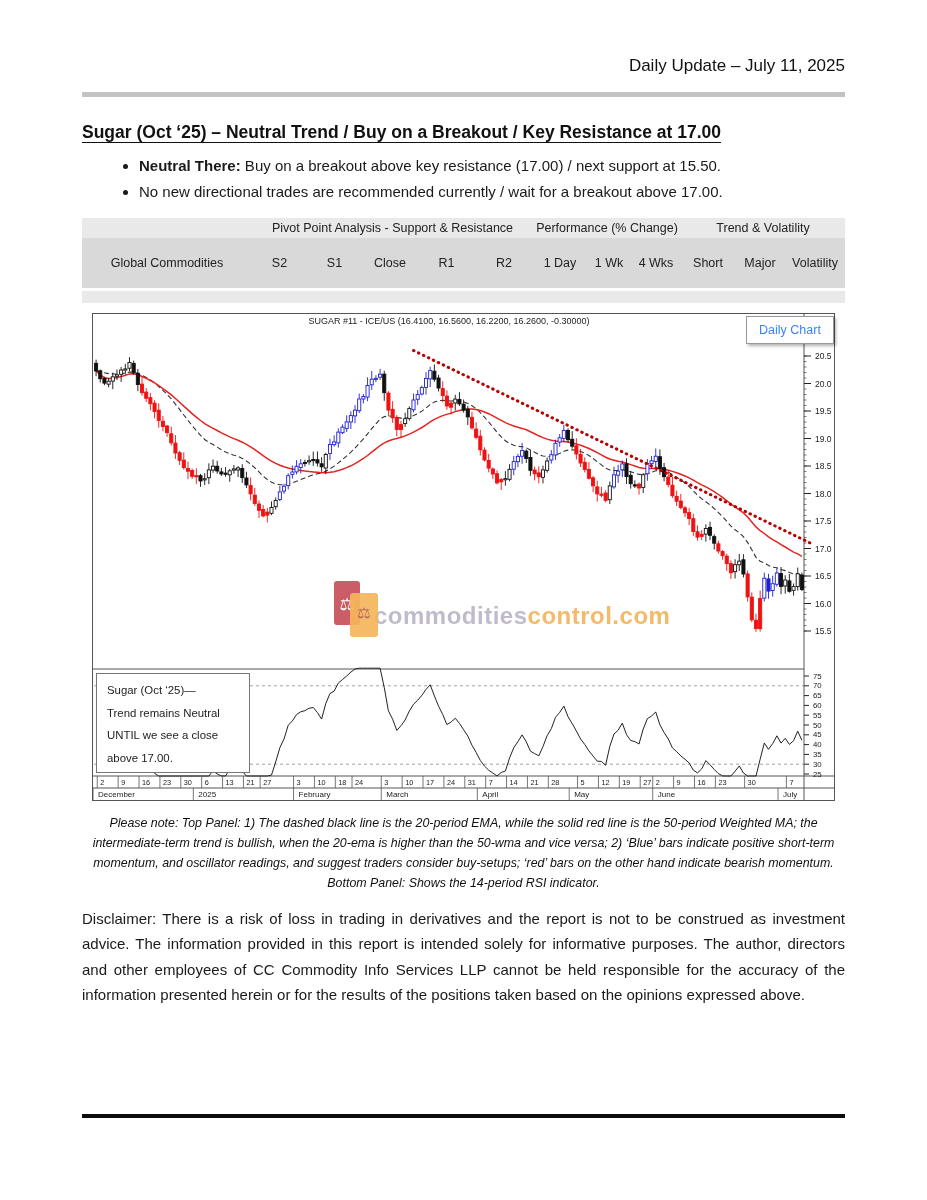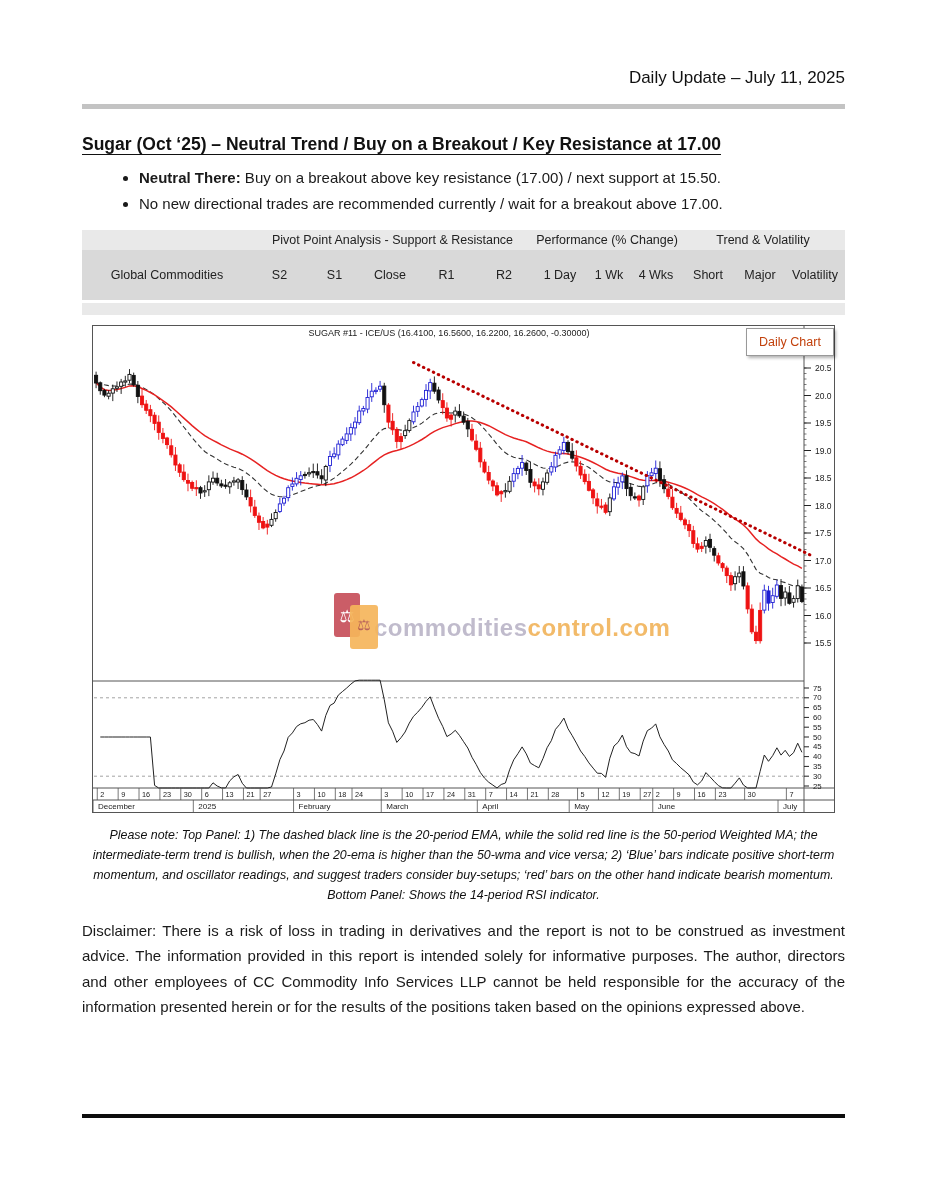--- a/index.html
+++ b/index.html
@@ -1,18 +1,18 @@
 <!DOCTYPE html>
 <html><head>
 <meta charset="utf-8">
 <style>
   html,body{margin:0;padding:0;background:#fff;}
   #page{position:relative;width:927px;height:1200px;background:#fff;overflow:hidden;
         font-family:"Liberation Sans",sans-serif;color:#1a1a1a;}
-  #content{position:absolute;left:82px;top:12px;width:763px;}
+  #content{position:absolute;left:82px;top:0;width:763px;}
   .hdr{margin-top:56px;text-align:right;font-size:17px;color:#111;}
   .divider{margin-top:16px;height:5px;background:#c3c3c3;}
   .title{margin-top:25px;font-size:17.5px;font-weight:bold;color:#111;
          text-decoration:underline;text-underline-offset:4px;}
   ul.bullets{margin:14px 0 0 0;padding-left:57px;}
   ul.bullets li{font-size:15px;margin-bottom:9px;color:#1a1a1a;}
   ul.bullets .b{font-weight:bold;}
   table.pivot{margin-top:18px;border-collapse:collapse;width:763px;font-size:12.5px;color:#222;}
   table.pivot th{font-weight:normal;}
   tr.grp th{background:#e9e9e9;padding:3px 0;font-size:12.5px;}
@@ -27,21 +27,21 @@
   #watermark{position:absolute;left:238px;top:268px;z-index:0;display:flex;align-items:center;opacity:.85;pointer-events:none;}
   #wm-logo{position:relative;width:52px;height:56px;}
   #wm-red{position:absolute;left:4px;top:0;width:26px;height:44px;background:#c2414d;border-radius:3px;
           color:#fff;font-size:17px;text-align:center;line-height:48px;}
   #wm-orange{position:absolute;left:20px;top:12px;width:28px;height:44px;background:#f4a93e;border-radius:3px;
           color:#a5392f;font-size:15px;text-align:center;line-height:40px;opacity:.92;}
   #wm-text{font-size:24px;font-weight:bold;margin-left:-8px;margin-top:14px;letter-spacing:.5px;}
   #wm-text .g{color:#b6b0c4;}
   #wm-text .o{color:#f0ae4f;}
   #daily-chart-box{position:absolute;top:3px;right:1px;width:86px;height:26px;z-index:3;background:#fff;
-          border:1px solid #999;box-shadow:2px 2px 3px rgba(0,0,0,.3);font-size:12.5px;color:#c2410c;
+          border:1px solid #999;box-shadow:2px 2px 3px rgba(0,0,0,.3);font-size:12.5px;color:#3b82f6;
           display:flex;align-items:center;justify-content:center;}
   #chart-annotation{position:absolute;left:4px;top:360px;width:142px;height:88px;z-index:2;background:#fff;
           border:1px solid #777;padding:5px 0 5px 10px;font-size:11.4px;color:#222;}
   #chart-annotation div{line-height:22.5px;white-space:nowrap;}
   .note{margin-left:-6px;width:775px;font-style:italic;font-size:12.4px;line-height:20px;
         text-align:center;color:#111;}
   .disclaimer{margin-top:12px;font-size:15px;line-height:25.5px;text-align:justify;color:#1a1a1a;}
   #bottomrule{position:absolute;left:82px;top:1114px;width:763px;height:3.5px;background:#0d0d0d;}
 </style>
 </head>
@@ -102,20 +102,26 @@
 
     <div id="chartwrap">
       <div id="watermark">
         <span id="wm-logo">
           <span id="wm-red">⚖</span>
           <span id="wm-orange">⚖</span>
         </span>
         <span id="wm-text"><span class="g">commodities</span><span class="o">control.com</span></span>
       </div>
       <div id="daily-chart-box">Daily Chart</div>
+      <div id="chart-annotation">
+          <div>Sugar (Oct   ‘25)—</div>
+          <div>Trend remains Neutral</div>
+          <div>UNTIL we see a close</div>
+          <div>above 17.00.</div>
+        </div>
     <svg width="743" height="488">
           <rect x="0.5" y="0.5" width="742" height="487" fill="none" stroke="#555" stroke-width="1"></rect>
           <line x1="712" y1="0.5" x2="712" y2="487.5" stroke="#555" stroke-width="1"></line>
           <line x1="0.5" y1="356" x2="712" y2="356" stroke="#555" stroke-width="1"></line>
           <line x1="0.5" y1="463" x2="742.5" y2="463" stroke="#555" stroke-width="1"></line>
           <line x1="0.5" y1="475" x2="742.5" y2="475" stroke="#555" stroke-width="1"></line>
           <text x="357" y="11" font-size="9" text-anchor="middle" fill="#222" font-family="&quot;Liberation Sans&quot;,sans-serif">SUGAR #11 - ICE/US (16.4100, 16.5600, 16.2200, 16.2600, -0.30000)</text>
           <line x1="712" y1="318" x2="714.5" y2="318" stroke="#444" stroke-width="0.7"></line>
           <line x1="712" y1="312.5" x2="714.5" y2="312.5" stroke="#444" stroke-width="0.7"></line>
           <line x1="712" y1="307.00000000000006" x2="714.5" y2="307.00000000000006" stroke="#444" stroke-width="0.7"></line>

